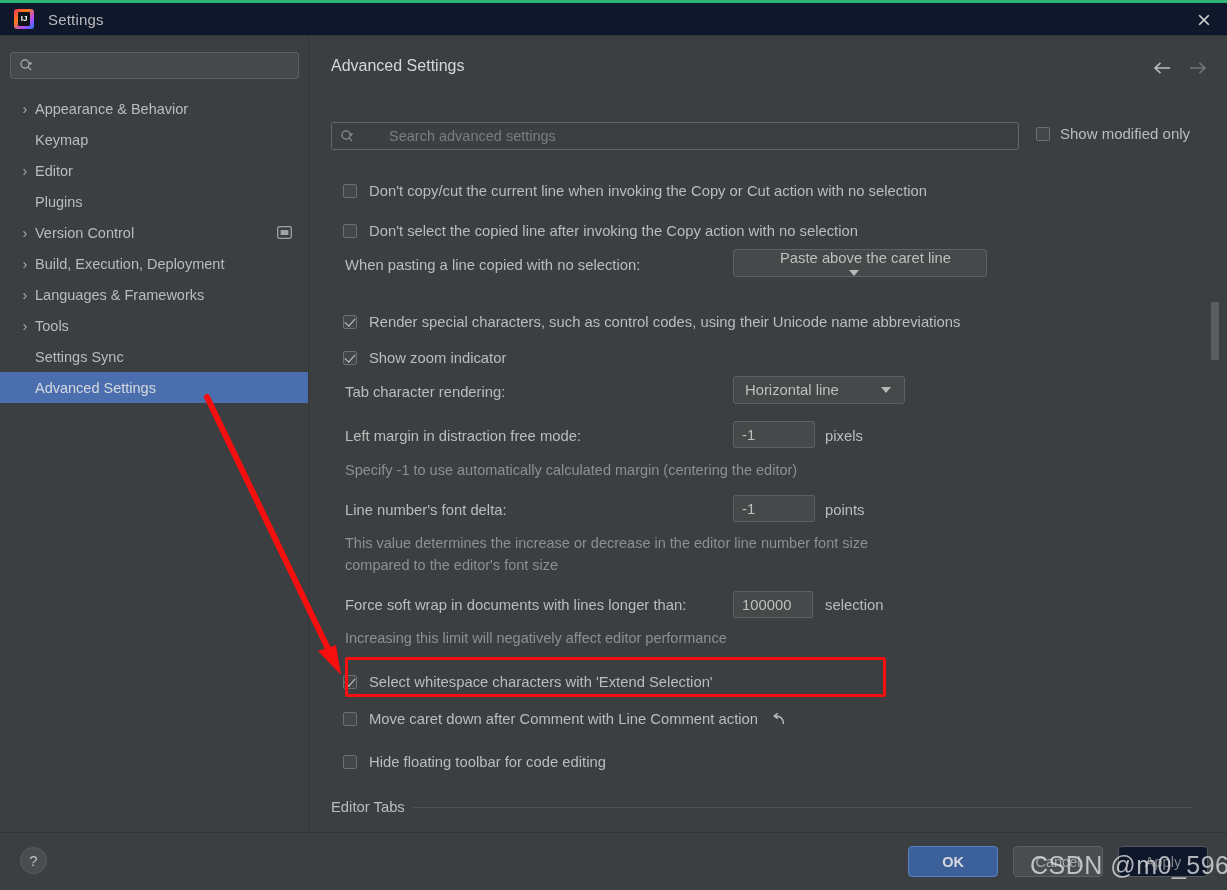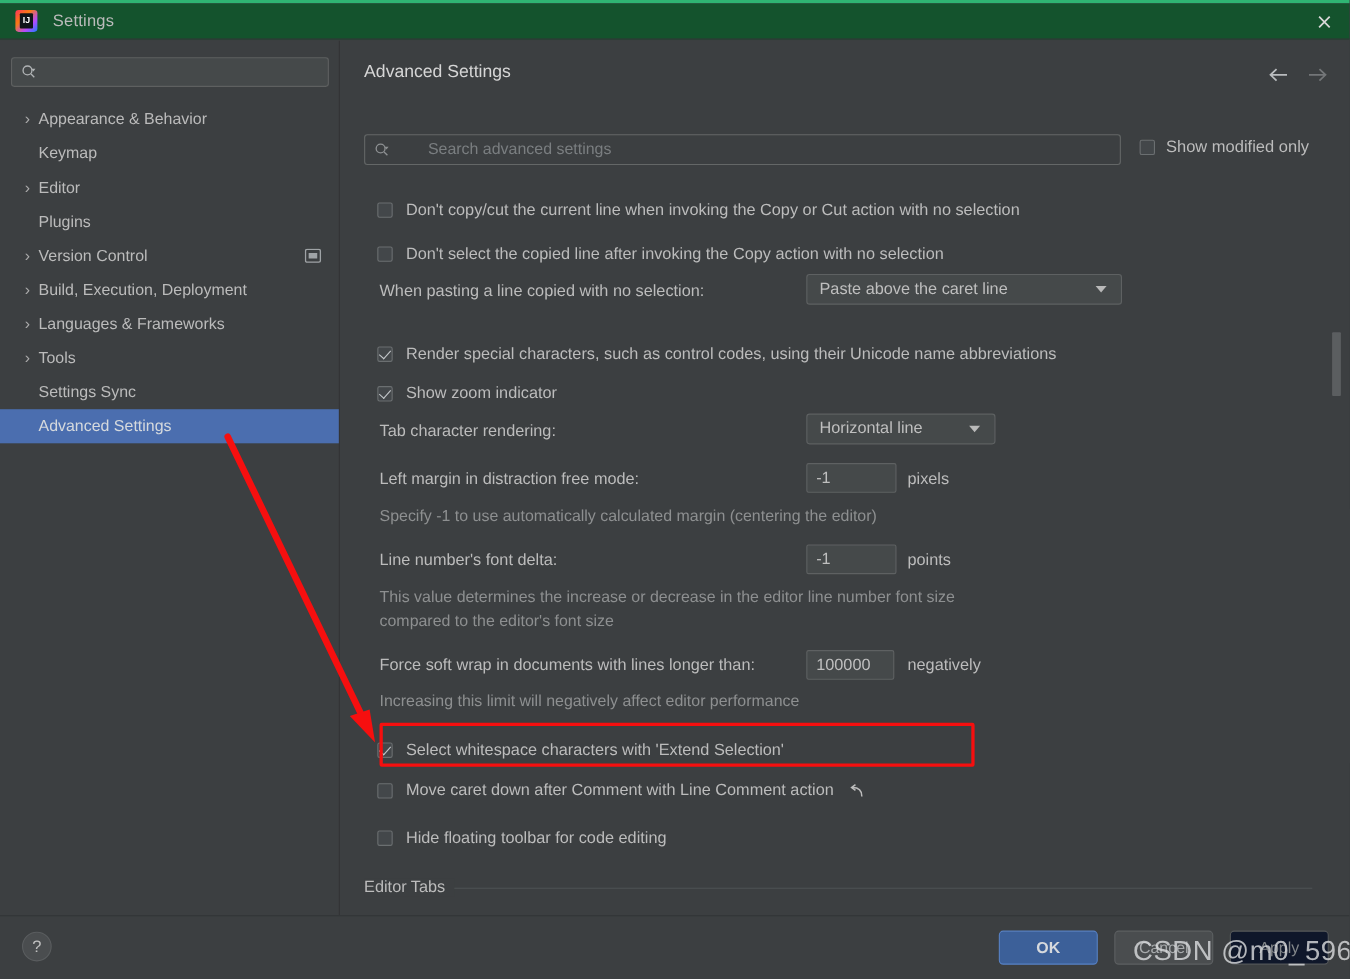--- a/index.html
+++ b/index.html
@@ -14,21 +14,21 @@
     position: relative;
     width: 1227px; height: 890px;
     background: #3c3f41;
     border-top: 3px solid #2fb573;
     overflow: hidden;
   }
 
   
   #titlebar {
     position: absolute; left: 0; top: 0; right: 0; height: 33px;
-    background: #14532d;
+    background: #0f172a;
     display: flex; align-items: center;
     border-bottom: 1px solid #323537;
   }
   #app-logo {
     width: 20px; height: 20px; margin-left: 14px; flex: none;
     position: relative; border-radius: 3px; overflow: hidden;
     background: linear-gradient(135deg,#fe315d 0%, #f97a12 35%, #b24aff 70%, #1b7fff 100%);
   }
   #app-logo .ij-inner {
     position:absolute; left:4px; top:3px; width:12px; height:14px;
@@ -313,21 +313,21 @@
         <span class="cbx"></span>
         <span class="txt">Don't copy/cut the current line when invoking the Copy or Cut action with no selection</span>
       </div>
 
       <div class="row" style="left:12px; top:66px;">
         <span class="cbx"></span>
         <span class="txt">Don't select the copied line after invoking the Copy action with no selection</span>
       </div>
 
       <div class="lbl-static" style="left:14px; top:100px;">When pasting a line copied with no selection:</div>
-      <div class="combo" style="left:402px; top:92px; width:287px;">
+      <div class="combo" style="left:402px; top:92px; width:254px;flex-direction:column;">
         <span class="cv">Paste above the caret line</span>
         <span class="caret"></span>
       </div>
 
       <div class="row" style="left:12px; top:157px;">
         <span class="cbx checked"></span>
         <span class="txt">Render special characters, such as control codes, using their Unicode name abbreviations</span>
       </div>
 
       <div class="row" style="left:12px; top:193px;">
@@ -349,21 +349,21 @@
 
       <div class="lbl-static" style="left:14px; top:345px;">Line number's font delta:</div>
       <div class="numfield" style="left:402px; top:338px; width:82px;">-1</div>
       <div class="unit" style="left:494px; top:345px;">points</div>
 
       <div class="hint" style="left:14px; top:378px;">This value determines the increase or decrease in the editor line number font size</div>
       <div class="hint" style="left:14px; top:400px;">compared to the editor's font size</div>
 
       <div class="lbl-static" style="left:14px; top:440px;">Force soft wrap in documents with lines longer than:</div>
       <div class="numfield" style="left:402px; top:434px; width:80px;">100000</div>
-      <div class="unit" style="left:494px; top:440px;">negatively</div>
+      <div class="unit" style="left:494px; top:440px;">selection</div>
 
       <div class="hint" style="left:14px; top:473px;">Increasing this limit will negatively affect editor performance</div>
 
       <div class="row" style="left:12px; top:517px;">
         <span class="cbx checked"></span>
         <span class="txt">Select whitespace characters with 'Extend Selection'</span>
       </div>
 
       <div class="row" style="left:12px; top:554px;">
         <span class="cbx"></span>

